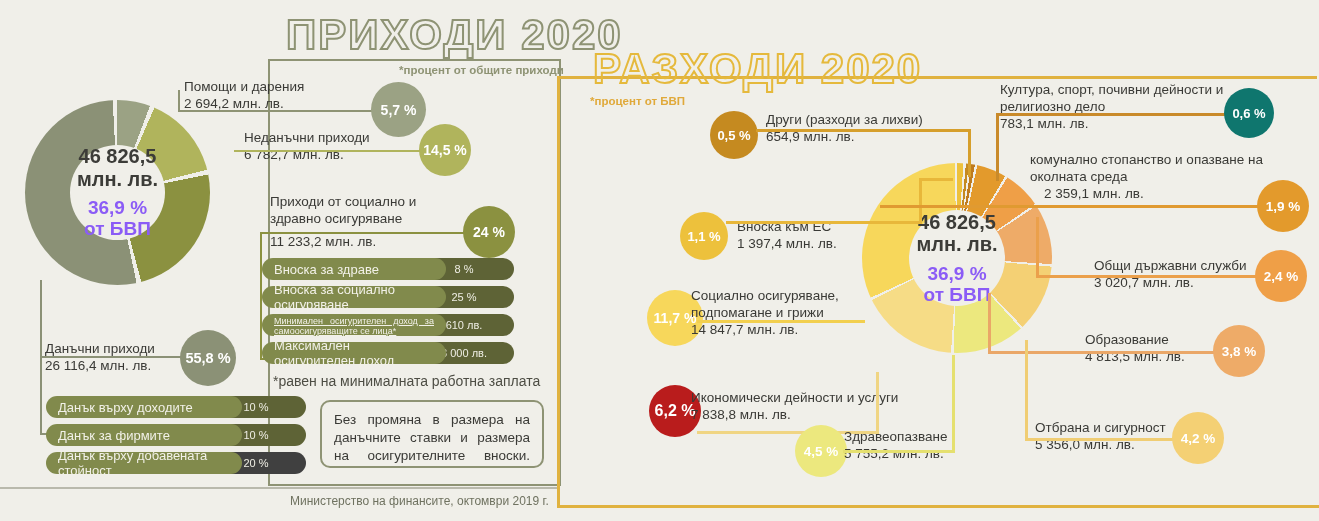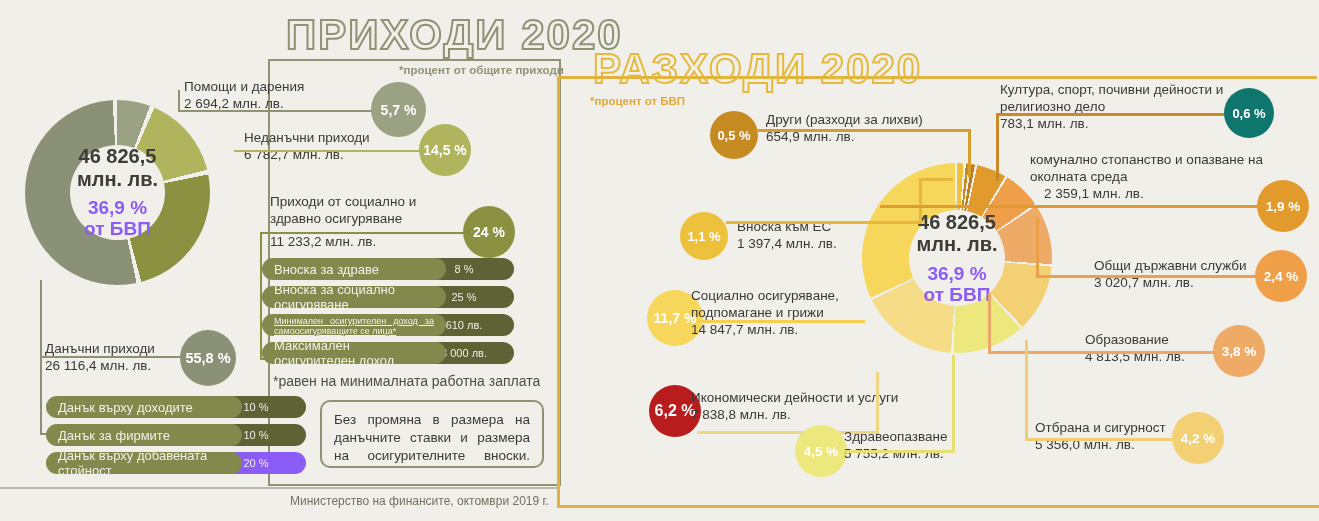--- a/index.html
+++ b/index.html
@@ -198,21 +198,21 @@
 
   <div class="pillrow" style="left:46px;top:396px;width:260px;">
     <div class="pill-val" style="left:160px;width:100px;background:#5e6336;">10 %</div>
     <div class="pill-main" style="width:196px;background:#818a4c;">Данък върху доходите</div>
   </div>
   <div class="pillrow" style="left:46px;top:424px;width:260px;">
     <div class="pill-val" style="left:160px;width:100px;background:#5e6336;">10 %</div>
     <div class="pill-main" style="width:196px;background:#818a4c;">Данък за фирмите</div>
   </div>
   <div class="pillrow" style="left:46px;top:452px;width:260px;">
-    <div class="pill-val" style="left:160px;width:100px;background:#8b5cf6;">20 %</div>
+    <div class="pill-val" style="left:160px;width:100px;background:#404040;">20 %</div>
     <div class="pill-main" style="width:196px;background:#818a4c;">Данък върху добавената стойност</div>
   </div>
 
   <div class="callout" style="left:320px;top:400px;width:224px;height:68px;">Без промяна в размера на данъчните ставки и размера на осигурителните вноски.</div>
 
   <div class="donut" style="left:862px;top:163px;width:190px;height:190px;
        background:conic-gradient(
           #edc13c 0deg 3.9deg,
           #f0efe9 3.9deg 5.4deg,
           #c58a20 5.4deg 7.2deg,

